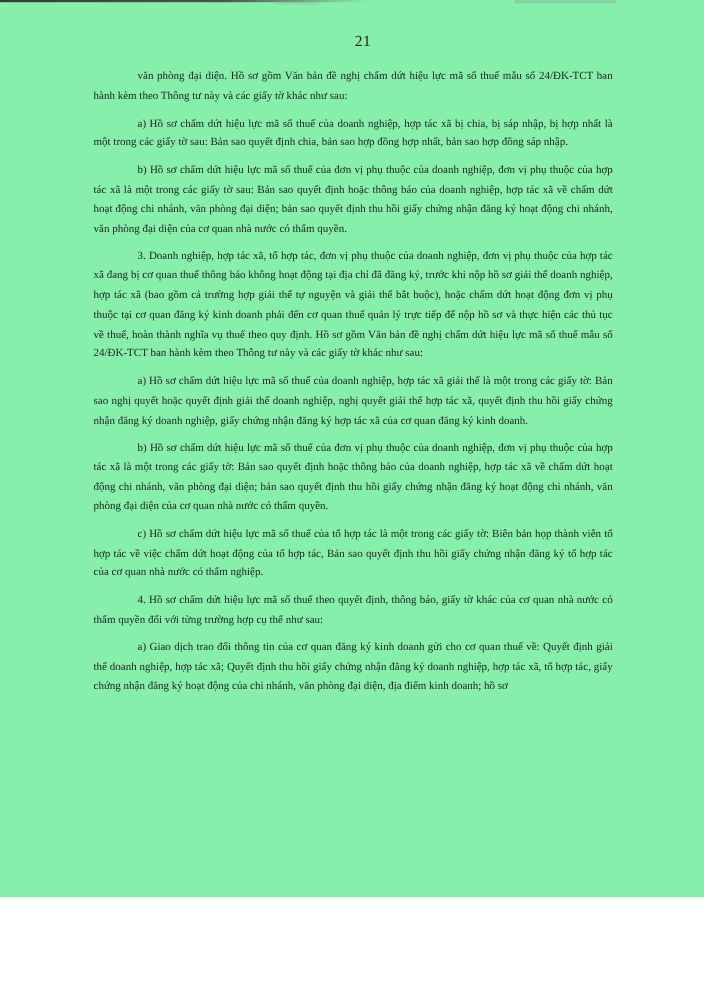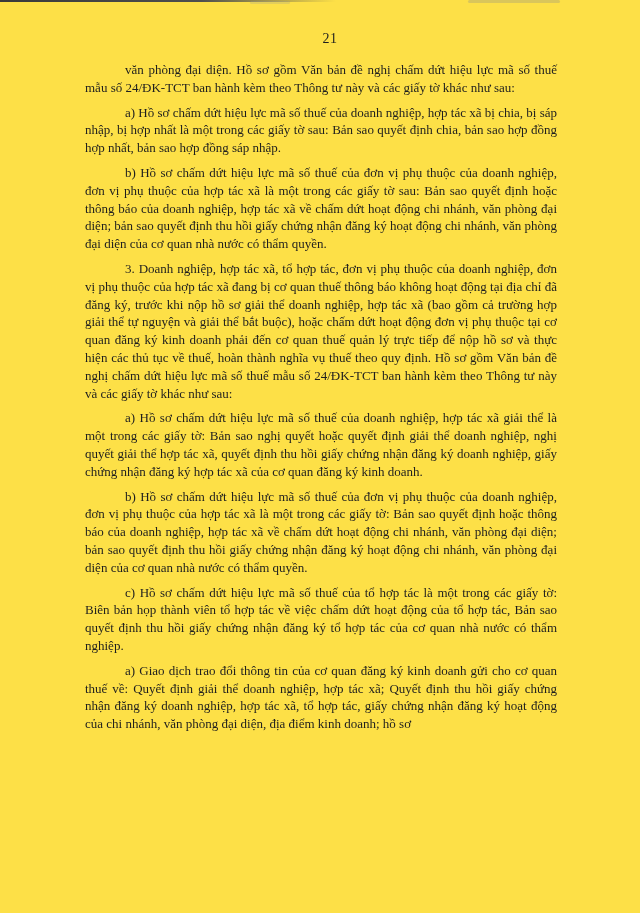--- a/index.html
+++ b/index.html
@@ -3,22 +3,22 @@
 <meta charset="utf-8">
 <style>
   html, body {
     margin: 0;
     padding: 0;
     background: #ffffff;
   }
   .page {
     position: relative;
     width: 640px;
-    height: 913px;
-    background: #fde047;
+    height: 816px;
+    background: #86efac;
     overflow: hidden;
     font-family: "Liberation Serif", "DejaVu Serif", serif;
     color: #1e1e1e;
   }
   .scan-line-top {
     position: absolute;
     top: 0;
     left: 0;
     width: 336px;
     height: 2px;
@@ -49,21 +49,21 @@
     width: 660px; 
     text-align: center;
     font-size: 14px;
     letter-spacing: 0.5px;
   }
   .body-text {
     position: absolute;
     top: 61px;
     left: 85px;
     width: 472px;
-    font-size: 13px;
+    font-size: 10px;
     line-height: 17.8px;
     text-align: justify;
     text-justify: inter-word;
   }
   .body-text p {
     margin: 0 0 7px 0;
     text-indent: 40px;
   }
 </style>
 </head>
@@ -78,16 +78,17 @@
   <div class="page-number">21</div>
 
   <div class="body-text">
     <p>văn phòng đại diện. Hồ sơ gồm Văn bản đề nghị chấm dứt hiệu lực mã số thuế mẫu số 24/ĐK-TCT ban hành kèm theo Thông tư này và các giấy tờ khác như sau:</p>
     <p>a) Hồ sơ chấm dứt hiệu lực mã số thuế của doanh nghiệp, hợp tác xã bị chia, bị sáp nhập, bị hợp nhất là một trong các giấy tờ sau: Bản sao quyết định chia, bản sao hợp đồng hợp nhất, bản sao hợp đồng sáp nhập.</p>
     <p>b) Hồ sơ chấm dứt hiệu lực mã số thuế của đơn vị phụ thuộc của doanh nghiệp, đơn vị phụ thuộc của hợp tác xã là một trong các giấy tờ sau: Bản sao quyết định hoặc thông báo của doanh nghiệp, hợp tác xã về chấm dứt hoạt động chi nhánh, văn phòng đại diện; bản sao quyết định thu hồi giấy chứng nhận đăng ký hoạt động chi nhánh, văn phòng đại diện của cơ quan nhà nước có thẩm quyền.</p>
     <p>3. Doanh nghiệp, hợp tác xã, tổ hợp tác, đơn vị phụ thuộc của doanh nghiệp, đơn vị phụ thuộc của hợp tác xã đang bị cơ quan thuế thông báo không hoạt động tại địa chỉ đã đăng ký, trước khi nộp hồ sơ giải thể doanh nghiệp, hợp tác xã (bao gồm cả trường hợp giải thể tự nguyện và giải thể bắt buộc), hoặc chấm dứt hoạt động đơn vị phụ thuộc tại cơ quan đăng ký kinh doanh phải đến cơ quan thuế quản lý trực tiếp để nộp hồ sơ và thực hiện các thủ tục về thuế, hoàn thành nghĩa vụ thuế theo quy định. Hồ sơ gồm Văn bản đề nghị chấm dứt hiệu lực mã số thuế mẫu số 24/ĐK-TCT ban hành kèm theo Thông tư này và các giấy tờ khác như sau:</p>
     <p>a) Hồ sơ chấm dứt hiệu lực mã số thuế của doanh nghiệp, hợp tác xã giải thể là một trong các giấy tờ: Bản sao nghị quyết hoặc quyết định giải thể doanh nghiệp, nghị quyết giải thể hợp tác xã, quyết định thu hồi giấy chứng nhận đăng ký doanh nghiệp, giấy chứng nhận đăng ký hợp tác xã của cơ quan đăng ký kinh doanh.</p>
     <p>b) Hồ sơ chấm dứt hiệu lực mã số thuế của đơn vị phụ thuộc của doanh nghiệp, đơn vị phụ thuộc của hợp tác xã là một trong các giấy tờ: Bản sao quyết định hoặc thông báo của doanh nghiệp, hợp tác xã về chấm dứt hoạt động chi nhánh, văn phòng đại diện; bản sao quyết định thu hồi giấy chứng nhận đăng ký hoạt động chi nhánh, văn phòng đại diện của cơ quan nhà nước có thẩm quyền.</p>
     <p>c) Hồ sơ chấm dứt hiệu lực mã số thuế của tổ hợp tác là một trong các giấy tờ: Biên bản họp thành viên tổ hợp tác về việc chấm dứt hoạt động của tổ hợp tác, Bản sao quyết định thu hồi giấy chứng nhận đăng ký tổ hợp tác của cơ quan nhà nước có thẩm nghiệp.</p>
+    <p>4. Hồ sơ chấm dứt hiệu lực mã số thuế theo quyết định, thông báo, giấy tờ khác của cơ quan nhà nước có thẩm quyền đối với từng trường hợp cụ thể như sau:</p>
     <p>a) Giao dịch trao đổi thông tin của cơ quan đăng ký kinh doanh gửi cho cơ quan thuế về: Quyết định giải thể doanh nghiệp, hợp tác xã; Quyết định thu hồi giấy chứng nhận đăng ký doanh nghiệp, hợp tác xã, tổ hợp tác, giấy chứng nhận đăng ký hoạt động của chi nhánh, văn phòng đại diện, địa điểm kinh doanh; hồ sơ</p>
   </div>
 
 </div>
 
 </body></html>

